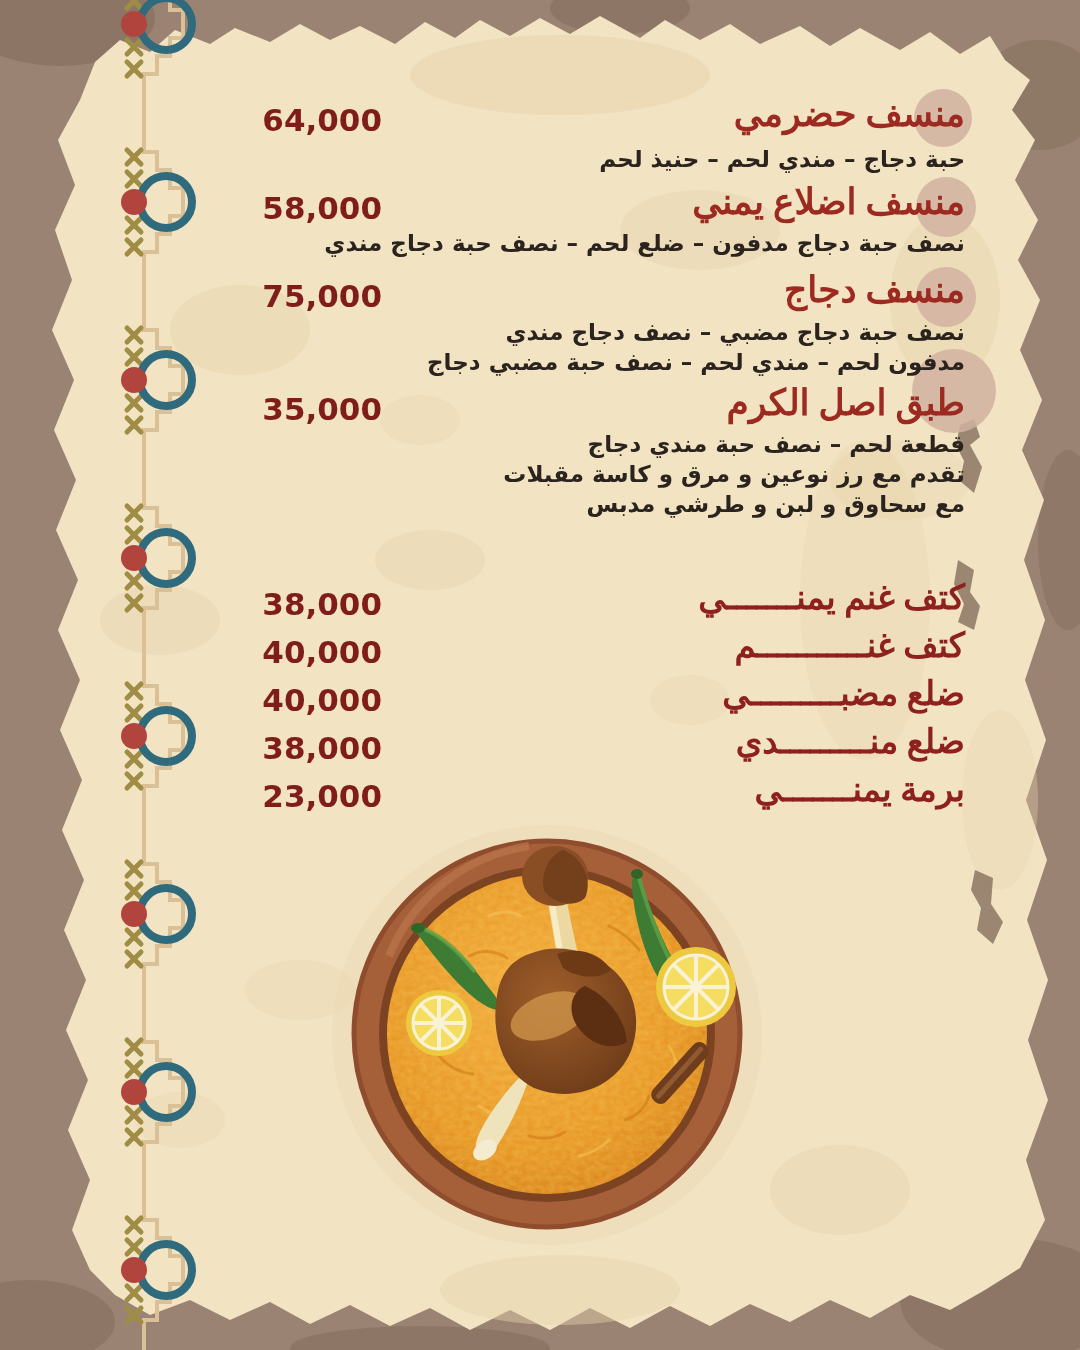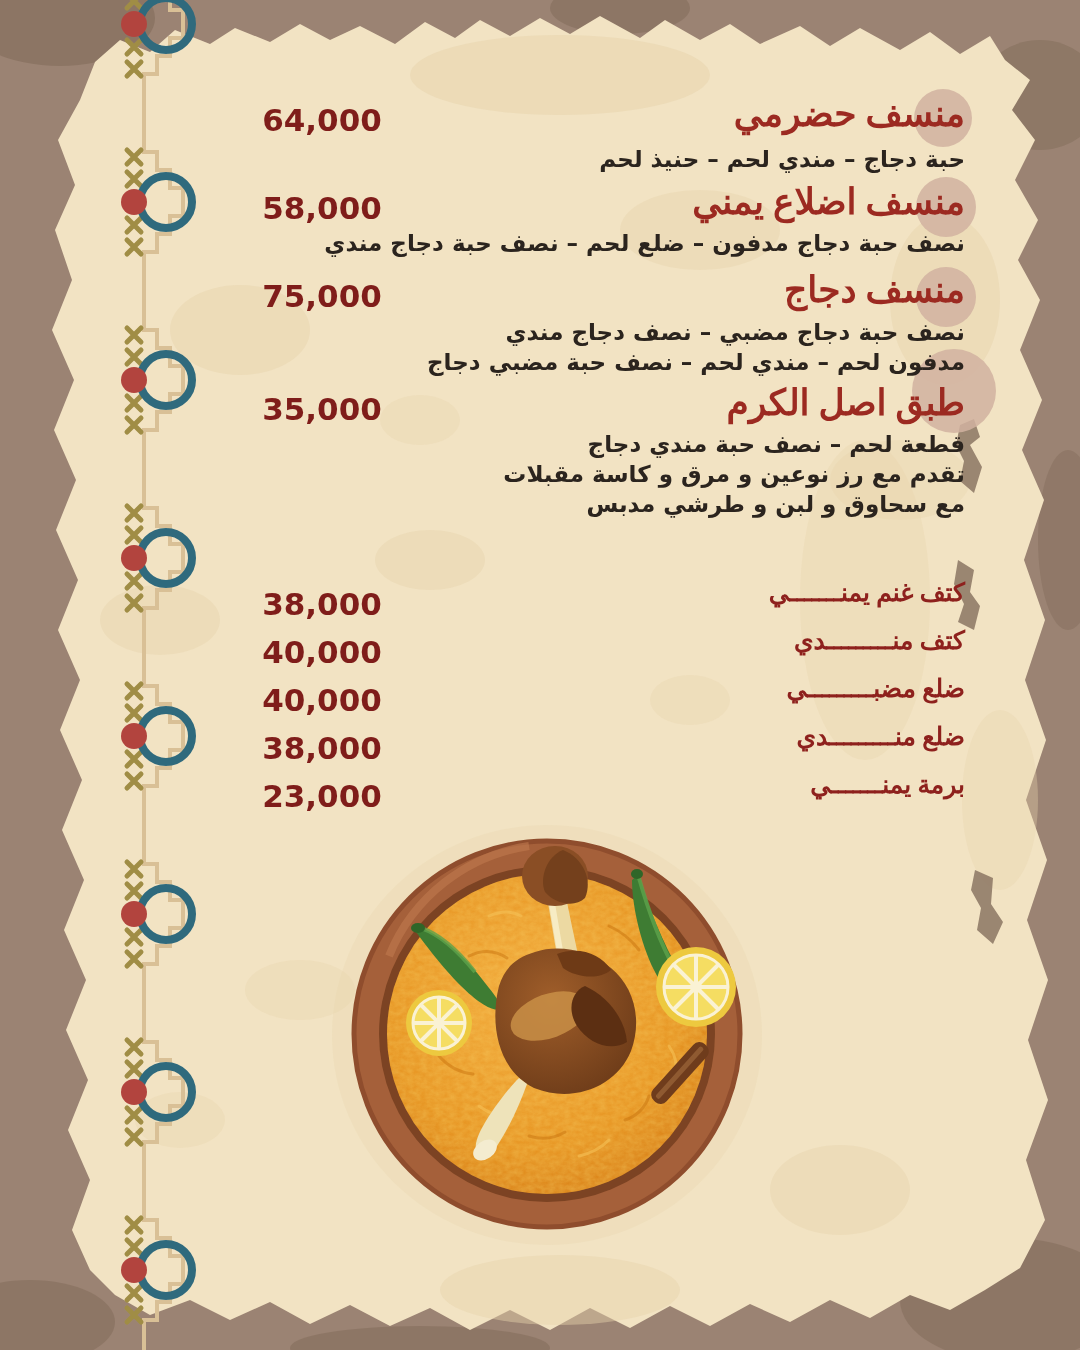--- a/index.html
+++ b/index.html
@@ -7,29 +7,29 @@
     position:relative;width:1080px;height:1350px;overflow:hidden;
     background:#9b8373;
     font-family:"DejaVu Sans",sans-serif;
   }
   .layer{position:absolute;inset:0;}
   .rose-circle{
     position:absolute;border-radius:50%;
     background:#d1b1a0;opacity:.85;
   }
   .price{
-    position:absolute;left:262px;width:120px;text-align:center;
+    position:absolute;left:262px;width:120px;text-align:right;
     font-weight:bold;font-size:31px;color:#7f1d1a;direction:ltr;
     line-height:1.1;
   }
   .title{
     position:absolute;right:115px;font-weight:bold;font-size:36px;
     color:#9c2a21;direction:rtl;white-space:nowrap;line-height:1.05;font-family:Liberation Serif, serif;
   }
-  .quick-title{font-size:25px;color:#8e211d;}
+  .quick-title{font-size:34px;color:#8e211d;}
   .desc{
     position:absolute;right:115px;font-weight:bold;font-size:23px;
     color:#2b241e;direction:rtl;white-space:nowrap;line-height:1.1;
   }
 </style>
 </head>
 <body>
 
 <div class="stage">
 
@@ -135,21 +135,21 @@
     <div class="desc" style="top:432px">قطعة لحم – نصف حبة مندي دجاج</div>
     <div class="desc" style="top:462px">تقدم مع رز نوعين و مرق و كاسة مقبلات</div>
     <div class="desc" style="top:492px">مع سحاوق و لبن و طرشي مدبس</div>
   </div>
 
   <div>
     <div class="title quick-title" style="top:580px">كتف غنم يمنـــــــي</div>
     <div class="price" style="top:587px">38,000</div>
   </div>
   <div>
-    <div class="title quick-title" style="top:628px">كتف منـــــــــدي</div>
+    <div class="title quick-title" style="top:628px">كتف غنـــــــــــم</div>
     <div class="price" style="top:635px">40,000</div>
   </div>
   <div>
     <div class="title quick-title" style="top:676px">ضلع مضبـــــــــي</div>
     <div class="price" style="top:683px">40,000</div>
   </div>
   <div>
     <div class="title quick-title" style="top:724px">ضلع منـــــــــدي</div>
     <div class="price" style="top:731px">38,000</div>
   </div>

